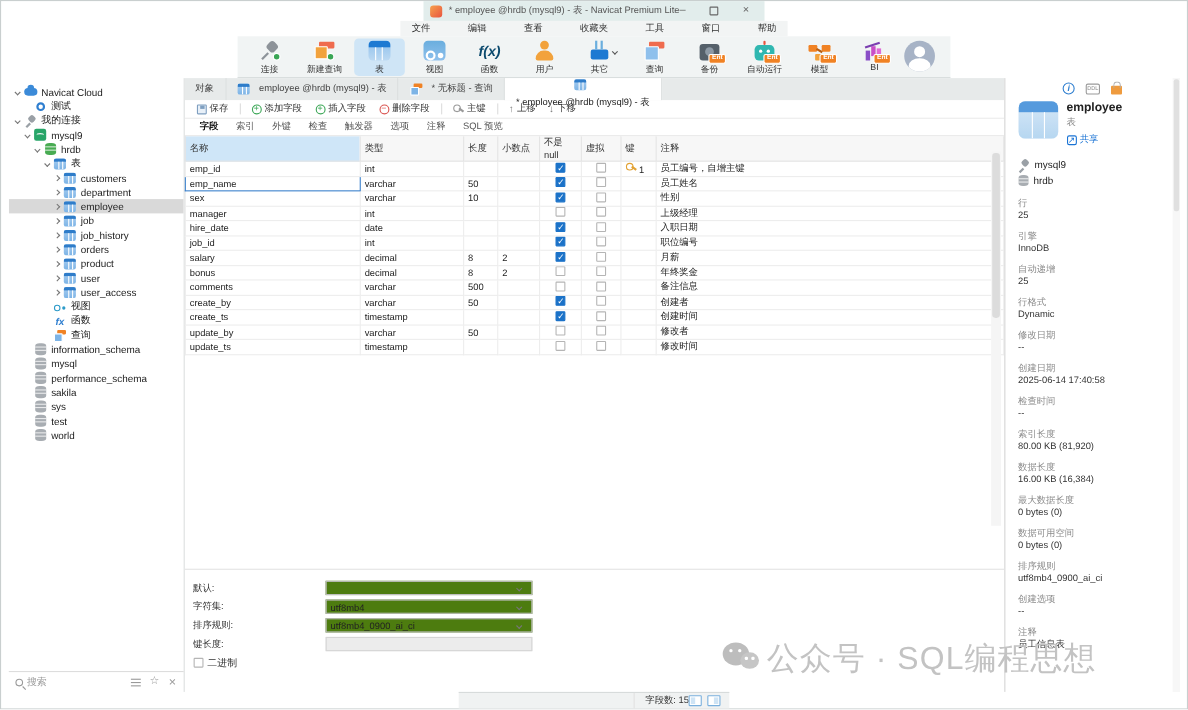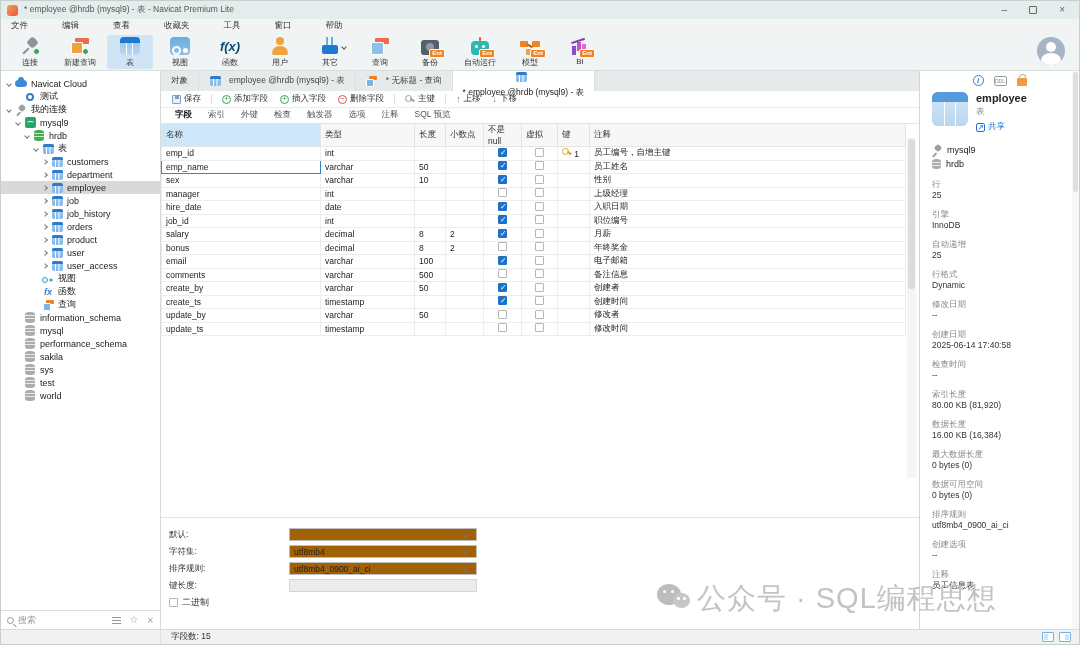--- a/index.html
+++ b/index.html
@@ -1,19 +1,19 @@
 <!DOCTYPE html>
 <html><head>
 <meta charset="utf-8">
 <style>
   * { margin:0; padding:0; box-sizing:border-box; }
   html,body { width:1080px; height:645px; overflow:hidden;
     font-family:"Liberation Sans","DejaVu Sans",sans-serif; font-size:9px; color:#333;
     background:#fff; -webkit-font-smoothing:antialiased; }
-  .window { position:relative; width:1080px; height:645px; border:1px solid #c9cfcf; display:flex; flex-direction:column; }
+  .window { position:relative; width:1080px; height:645px; border:1px solid #c9cfcf; display:flex; flex-direction:column;align-items:center; }
 
   
   .titlebar { height:18px; background:#e2edec; display:flex; align-items:center; padding:0 6px; flex:none; }
   .appico { width:11px; height:11px; border-radius:3px; background:linear-gradient(135deg,#f7a14d,#e8543f); margin-right:6px; }
   .titletext { font-size:8.5px; color:#555; }
   .wincontrols { margin-left:auto; display:flex; gap:22px; align-items:center; padding-right:8px; color:#666; }
   .wc { font-size:10px; line-height:10px; cursor:default; }
   .wc-restore { width:8px; height:8px; border:1px solid #666; border-radius:1px; }
 
   
@@ -90,21 +90,21 @@
   .cb { width:9px; height:9px; border:1px solid #b5b5b5; background:#fff; border-radius:1px; display:inline-block; }
   .cb.on { background:#1b72c8; border-color:#1b72c8; position:relative; }
   .cb.on::after { content:"\2713"; position:absolute; left:1px; top:-1px; color:#fff; font-size:8px; }
   .gscroll { position:absolute; right:3px; top:14px; width:9px; height:340px; background:#f5f5f5; }
   .gthumb { width:7px; margin:1px; height:150px; background:#dcdcdc; border-radius:3px; }
 
   
   .formarea { border-top:1px solid #e3e3e3; padding:8px 0 0 8px; flex:none; height:112px; }
   .frow { display:flex; align-items:center; height:17px; }
   .flabel { width:120px; font-size:8.5px; color:#333; }
-  .fctl { width:188px; height:13px; border:1px solid #bfbfbf; background:#a16207; display:flex; align-items:center; padding:0 4px; font-size:8.5px; color:#222; position:relative; }
+  .fctl { width:188px; height:13px; border:1px solid #bfbfbf; background:#4d7c0f; display:flex; align-items:center; padding:0 4px; font-size:8.5px; color:#222; position:relative; }
   .fctl .chev { position:absolute; right:5px; top:4px; }
   .fctl.disabled { background:#ececec; border-color:#d5d5d5; }
   .fcheck { display:flex; align-items:center; gap:4px; height:17px; }
 
   .filler { flex:1; }
 
   
   .rightpanel { width:160px; border-left:1px solid #d5d5d5; background:#fff; padding:4px 0 0 12px; position:relative; overflow:hidden; flex:none; }
   .rp-icons { display:flex; gap:10px; justify-content:center; margin-bottom:6px; padding-right:12px; }
   .infoico { width:11px; height:11px; border-radius:50%; border:1px solid #2f7fd0; color:#2f7fd0; font-size:8px; display:flex; align-items:center; justify-content:center; font-style:italic; font-weight:bold; }
@@ -665,30 +665,20 @@
                 <td class="">bonus</td>
                 <td>decimal</td>
                 <td>8</td>
                 <td>2</td>
                 <td class="center"><span class="cb"></span></td>
                 <td class="center"><span class="cb"></span></td>
                 <td></td>
                 <td>年终奖金</td>
               </tr>
               <tr>
-                <td class="">email</td>
-                <td>varchar</td>
-                <td>100</td>
-                <td></td>
-                <td class="center"><span class="cb on"></span></td>
-                <td class="center"><span class="cb"></span></td>
-                <td></td>
-                <td>电子邮箱</td>
-              </tr>
-              <tr>
                 <td class="">comments</td>
                 <td>varchar</td>
                 <td>500</td>
                 <td></td>
                 <td class="center"><span class="cb"></span></td>
                 <td class="center"><span class="cb"></span></td>
                 <td></td>
                 <td>备注信息</td>
               </tr>
               <tr>

